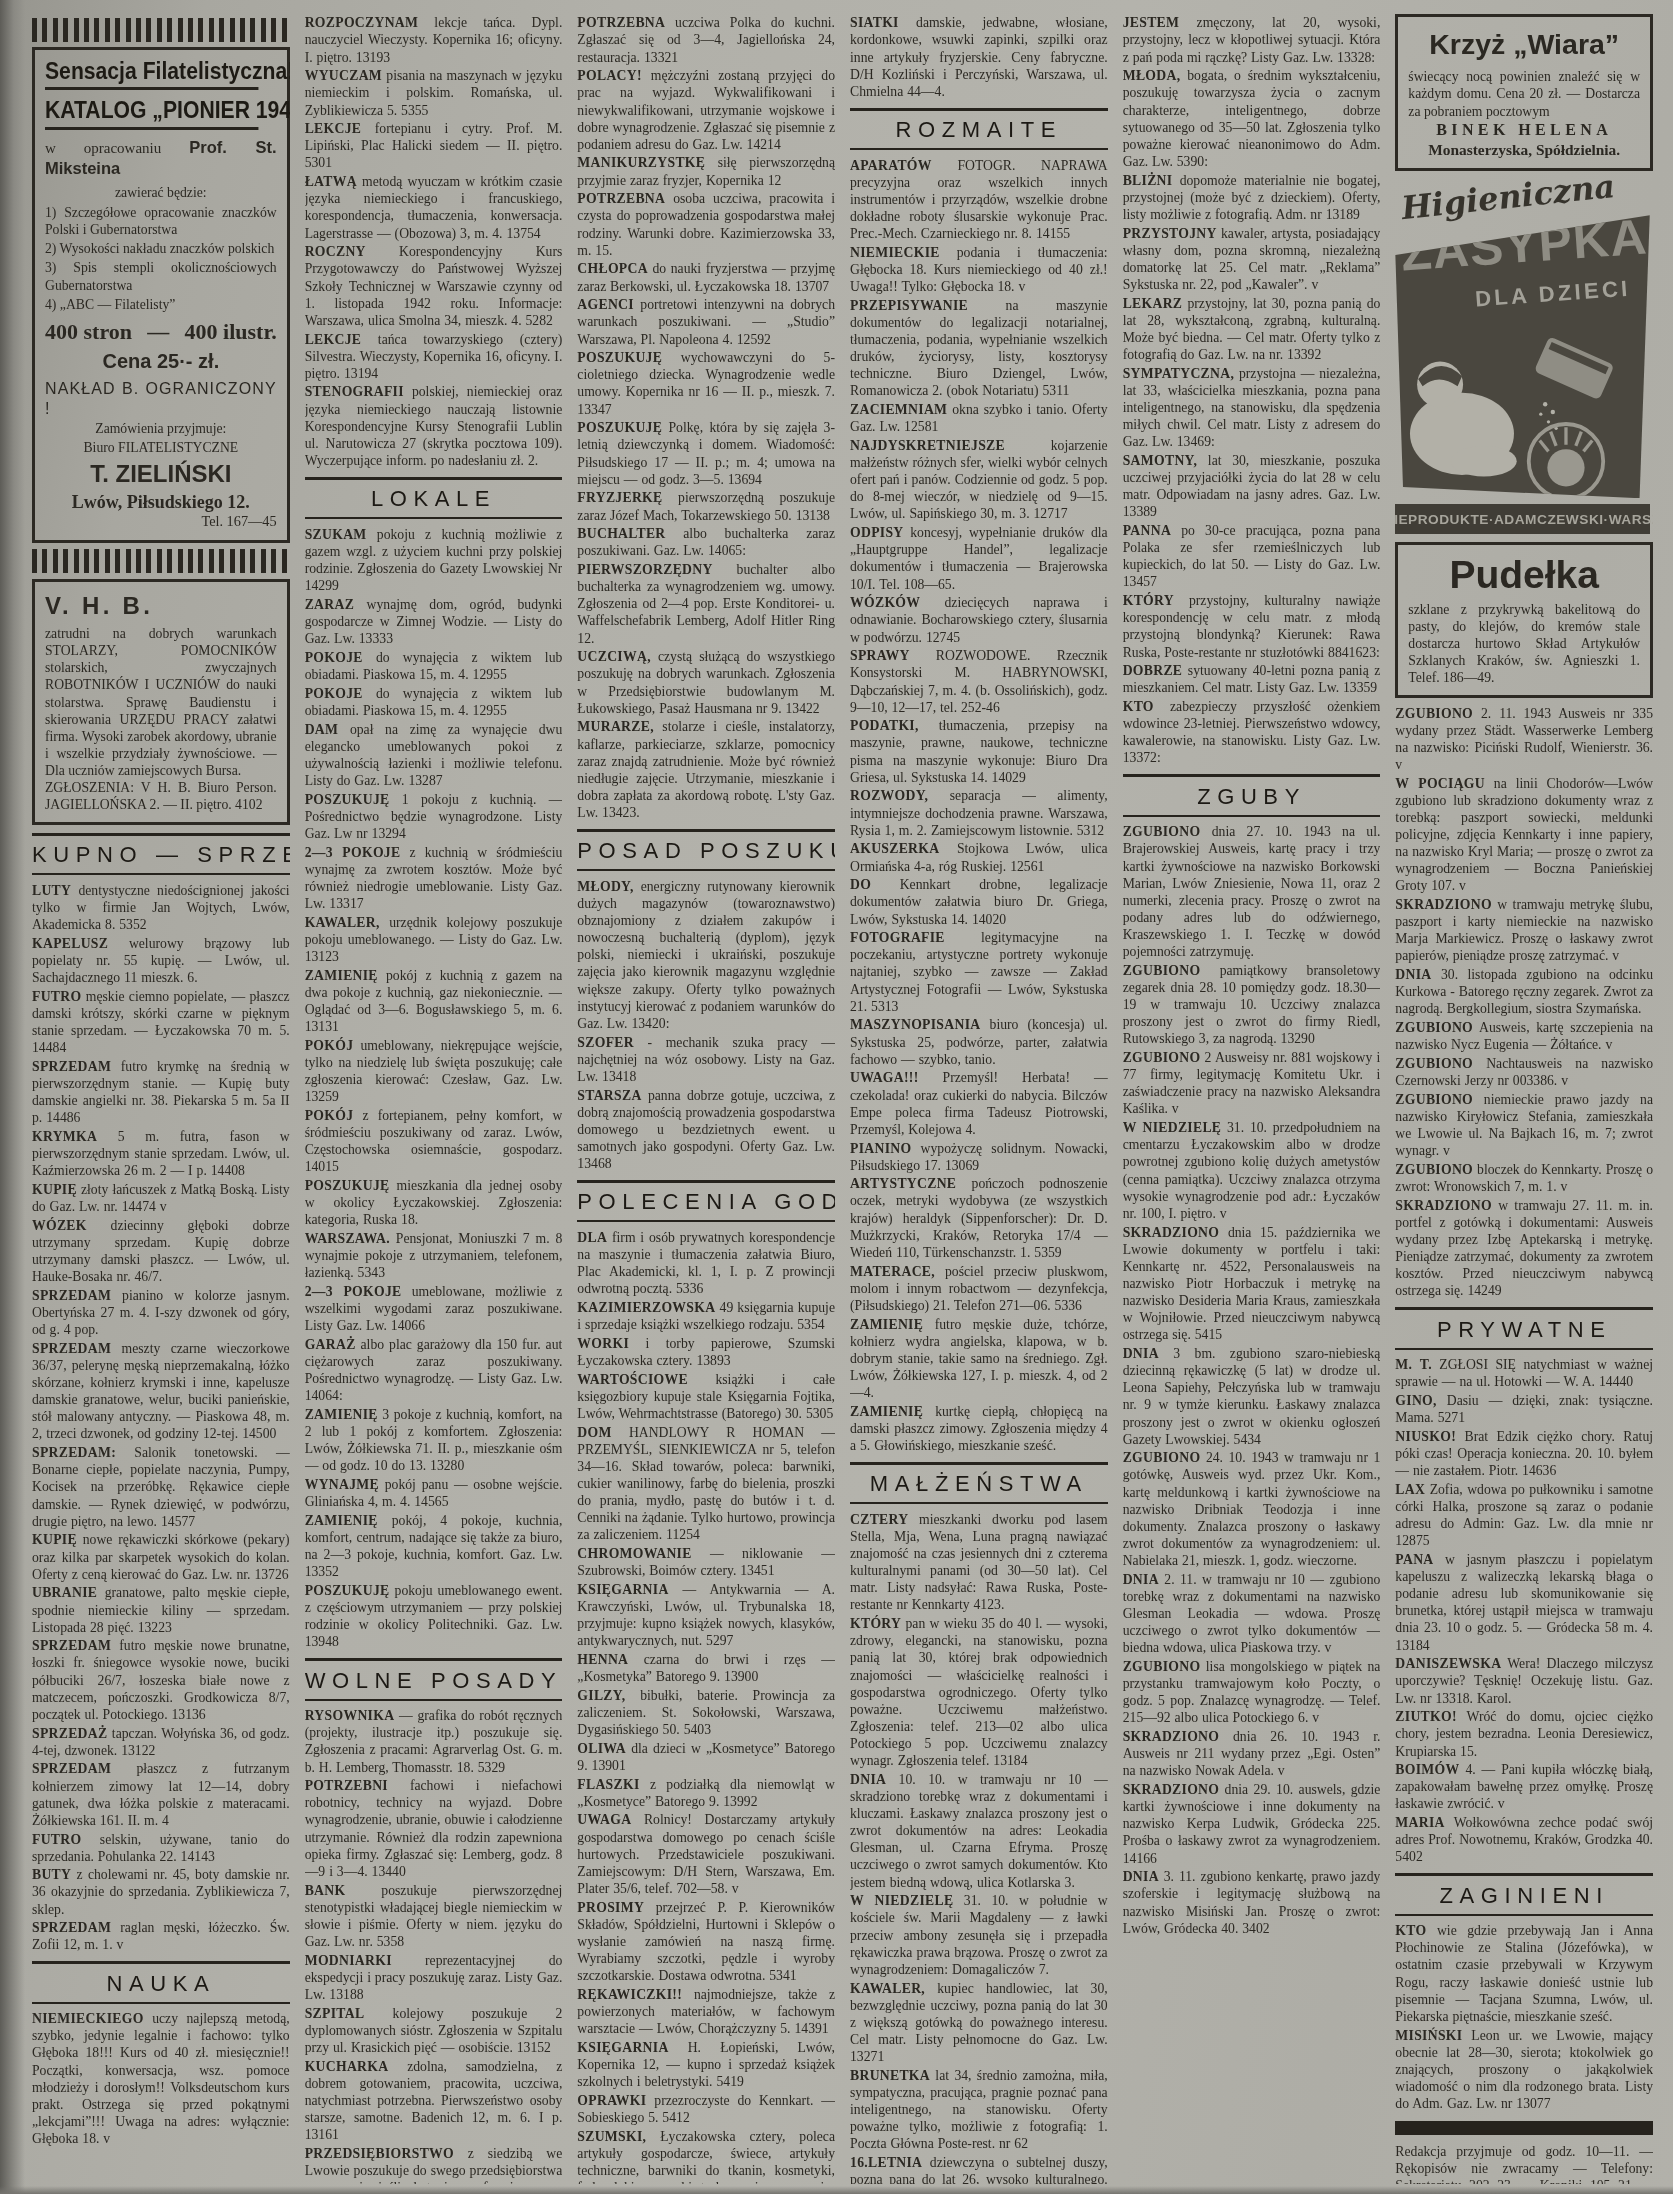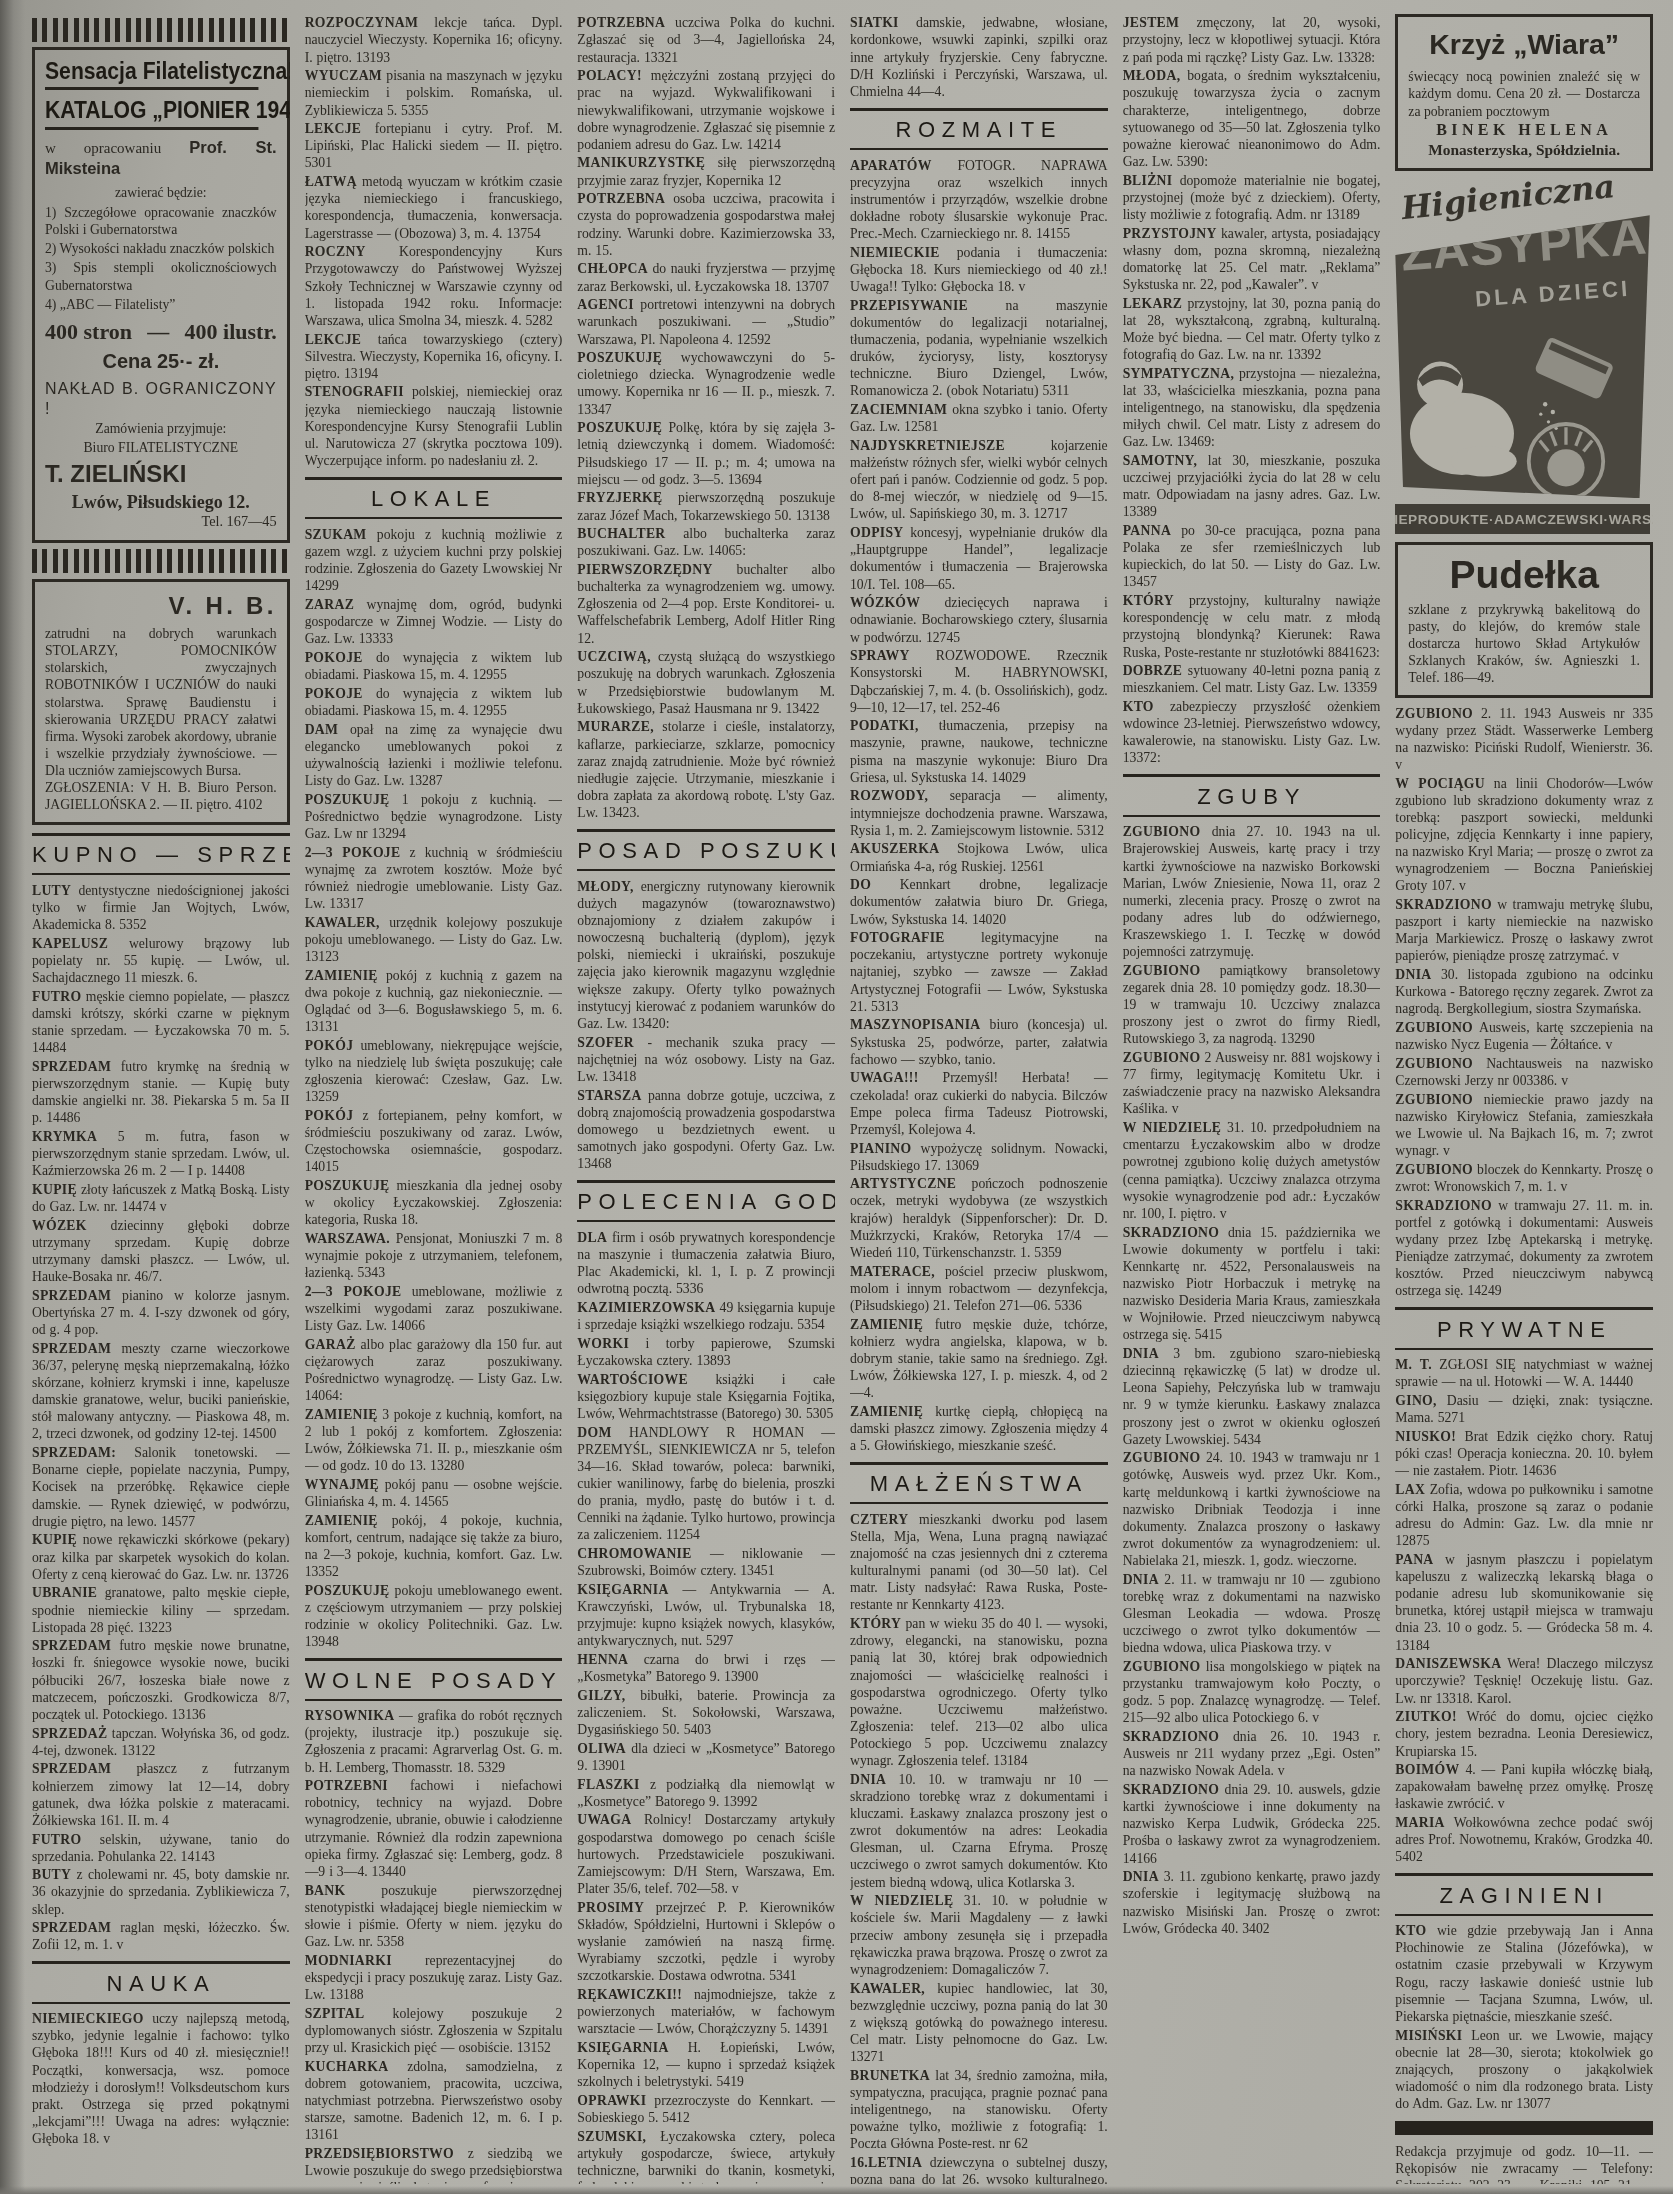--- a/index.html
+++ b/index.html
@@ -26,24 +26,24 @@
   .tc{text-align:center;}
   .big-title{font-family:"Liberation Sans","DejaVu Sans",sans-serif;font-weight:bold;color:#1d1a14;
     font-size:23px;line-height:1.05;transform:scaleX(.92);transform-origin:left;white-space:nowrap;
     border-bottom:3.8px solid #26231d;padding-bottom:4.4px;margin-bottom:7.7px;}
   .pion-by{font-size:15px;margin:2.2px 0 5.5px 0;}
   .pion-by b{font-family:"Liberation Sans","DejaVu Sans",sans-serif;font-size:16.5px;}
   .pion-li{margin:0 0 2.2px 0;}
   .pion-stats{font-size:22px;font-weight:bold;margin:5.5px 0 3.3px 0;display:flex;justify-content:space-between;}
   .pion-price{font-family:"Liberation Sans","DejaVu Sans",sans-serif;font-weight:bold;font-size:20px;text-align:center;margin:2.2px 0;}
   .pion-note{font-family:"Liberation Sans","DejaVu Sans",sans-serif;font-size:16px;letter-spacing:1.1px;margin:4.4px 0 1.1px 0;}
-  .pion-name{font-family:"Liberation Sans","DejaVu Sans",sans-serif;font-weight:bold;font-size:24px;text-align:left;margin:3.3px 0 1.1px 0;}
+  .pion-name{font-family:"Liberation Sans","DejaVu Sans",sans-serif;font-weight:bold;font-size:24px;text-align:center;margin:3.3px 0 1.1px 0;}
   .pion-addr{font-weight:bold;font-size:18px;text-align:center;}
   .pion-tel{text-align:right;font-size:14.3px;}
-  .vhb-title{font-family:"Liberation Sans","DejaVu Sans",sans-serif;font-weight:bold;font-size:24px;text-align:right;letter-spacing:3.3px;margin-bottom:4.4px;}
+  .vhb-title{font-family:"Liberation Sans","DejaVu Sans",sans-serif;font-weight:bold;font-size:24px;text-align:left;letter-spacing:3.3px;margin-bottom:4.4px;}
   .krzyz-title{font-family:"Liberation Sans","DejaVu Sans",sans-serif;font-weight:bold;font-size:28.5px;text-align:center;margin:1.1px 0 5.5px 0;}
   .krzyz-name{font-weight:bold;letter-spacing:4.4px;text-align:center;font-size:16px;}
   .krzyz-addr{font-weight:bold;text-align:center;font-size:15.4px;}
   .pud-title{font-family:"Liberation Sans","DejaVu Sans",sans-serif;font-weight:bold;font-size:39px;text-align:center;line-height:1;margin:1.1px 0 6.6px 0;}
   .zasypka{position:relative;height:357px;margin:0 0 7.7px 0;}
   .zas-script{font-style:italic;font-weight:bold;font-size:32px;color:#36332c;transform:rotate(-6deg);
     font-family:"DejaVu Serif",serif;position:absolute;top:0;left:5.5px;}
   .zas-dark{position:absolute;top:38px;left:0;right:3.3px;bottom:36px;background:#4a473f;
     clip-path:polygon(0 14%,100% 0,96% 100%,3% 96%);}
   .zas-word{position:absolute;top:4.4px;left:2.2px;right:0;text-align:center;font-family:"Liberation Sans","DejaVu Sans",sans-serif;

